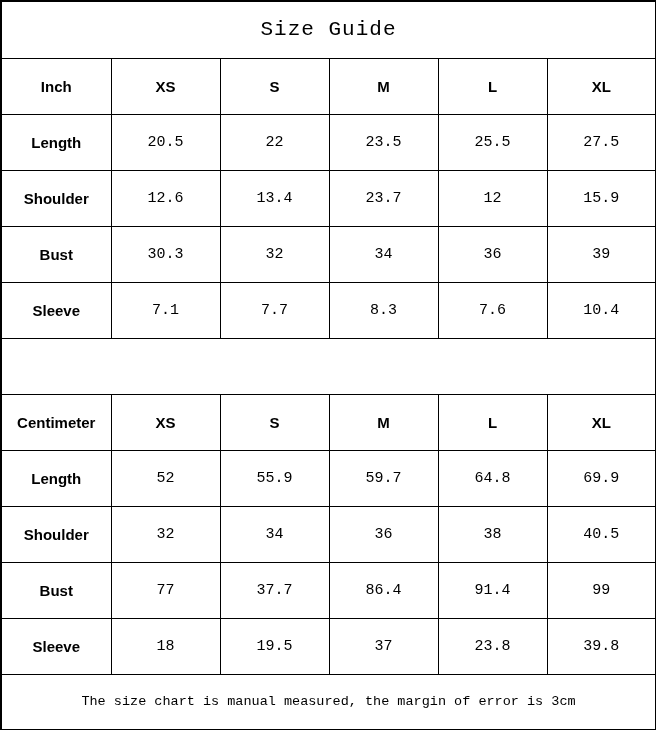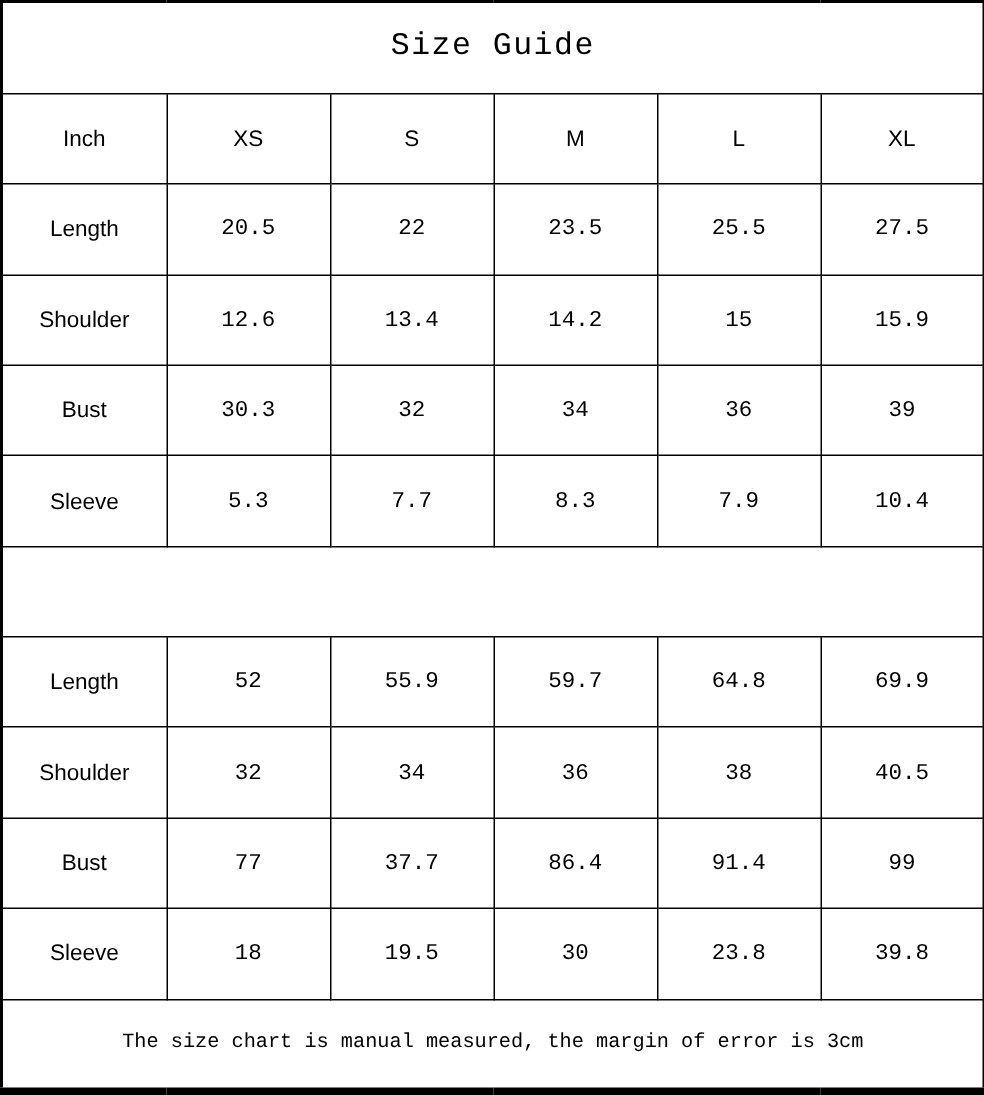--- a/index.html
+++ b/index.html
@@ -39,21 +39,21 @@
   tr.data-row    { height: 56px; }
   tr.spacer-row  { height: 56px; }
   tr.footer-row  { height: 57px; margin-top: 16px; }
   td.title-cell {
     font-family: "Liberation Mono", "DejaVu Sans Mono", monospace;
     font-size: 21px;
     font-weight: normal;
     letter-spacing: 1px;
   }
   td.unit-cell, td.size-header-cell, td.label-cell {
-    font-weight: normal;
+    font-weight: bold;
     margin-left: 22px;
   }
   td.value-cell {
     font-weight: normal;
     font-family: Liberation Mono, monospace;
   }
   td.spacer-cell {
     background: #ffffff;
   }
   td.footer-cell {
@@ -96,47 +96,55 @@
       <td class="value-cell">22</td>
       <td class="value-cell">23.5</td>
       <td class="value-cell">25.5</td>
       <td class="value-cell">27.5</td>
     </tr>
 
     <tr class="data-row">
       <td class="label-cell">Shoulder</td>
       <td class="value-cell">12.6</td>
       <td class="value-cell">13.4</td>
-      <td class="value-cell">14.2</td>
-      <td class="value-cell">15</td>
+      <td class="value-cell">23.7</td>
+      <td class="value-cell">12</td>
       <td class="value-cell">15.9</td>
     </tr>
 
     <tr class="data-row">
       <td class="label-cell">Bust</td>
       <td class="value-cell">30.3</td>
       <td class="value-cell">32</td>
       <td class="value-cell">34</td>
       <td class="value-cell">36</td>
       <td class="value-cell">39</td>
     </tr>
 
     <tr class="data-row">
       <td class="label-cell">Sleeve</td>
-      <td class="value-cell">5.3</td>
+      <td class="value-cell">7.1</td>
       <td class="value-cell">7.7</td>
       <td class="value-cell">8.3</td>
-      <td class="value-cell">7.9</td>
+      <td class="value-cell">7.6</td>
       <td class="value-cell">10.4</td>
     </tr>
 
     <tr class="spacer-row">
       <td class="spacer-cell" colspan="6"></td>
     </tr>
 
+    <tr class="data-row">
+      <td class="unit-cell">Centimeter</td>
+      <td class="size-header-cell">XS</td>
+      <td class="size-header-cell">S</td>
+      <td class="size-header-cell">M</td>
+      <td class="size-header-cell">L</td>
+      <td class="size-header-cell">XL</td>
+    </tr>
 
     <tr class="data-row">
       <td class="label-cell">Length</td>
       <td class="value-cell">52</td>
       <td class="value-cell">55.9</td>
       <td class="value-cell">59.7</td>
       <td class="value-cell">64.8</td>
       <td class="value-cell">69.9</td>
     </tr>
 
@@ -155,21 +163,21 @@
       <td class="value-cell">37.7</td>
       <td class="value-cell">86.4</td>
       <td class="value-cell">91.4</td>
       <td class="value-cell">99</td>
     </tr>
 
     <tr class="data-row">
       <td class="label-cell">Sleeve</td>
       <td class="value-cell">18</td>
       <td class="value-cell">19.5</td>
-      <td class="value-cell">30</td>
+      <td class="value-cell">37</td>
       <td class="value-cell">23.8</td>
       <td class="value-cell">39.8</td>
     </tr>
 
     <tr class="footer-row">
       <td class="footer-cell" colspan="6">The size chart is manual measured, the margin of error is 3cm</td>
     </tr>
   </tbody>
     </table>
 </div>

